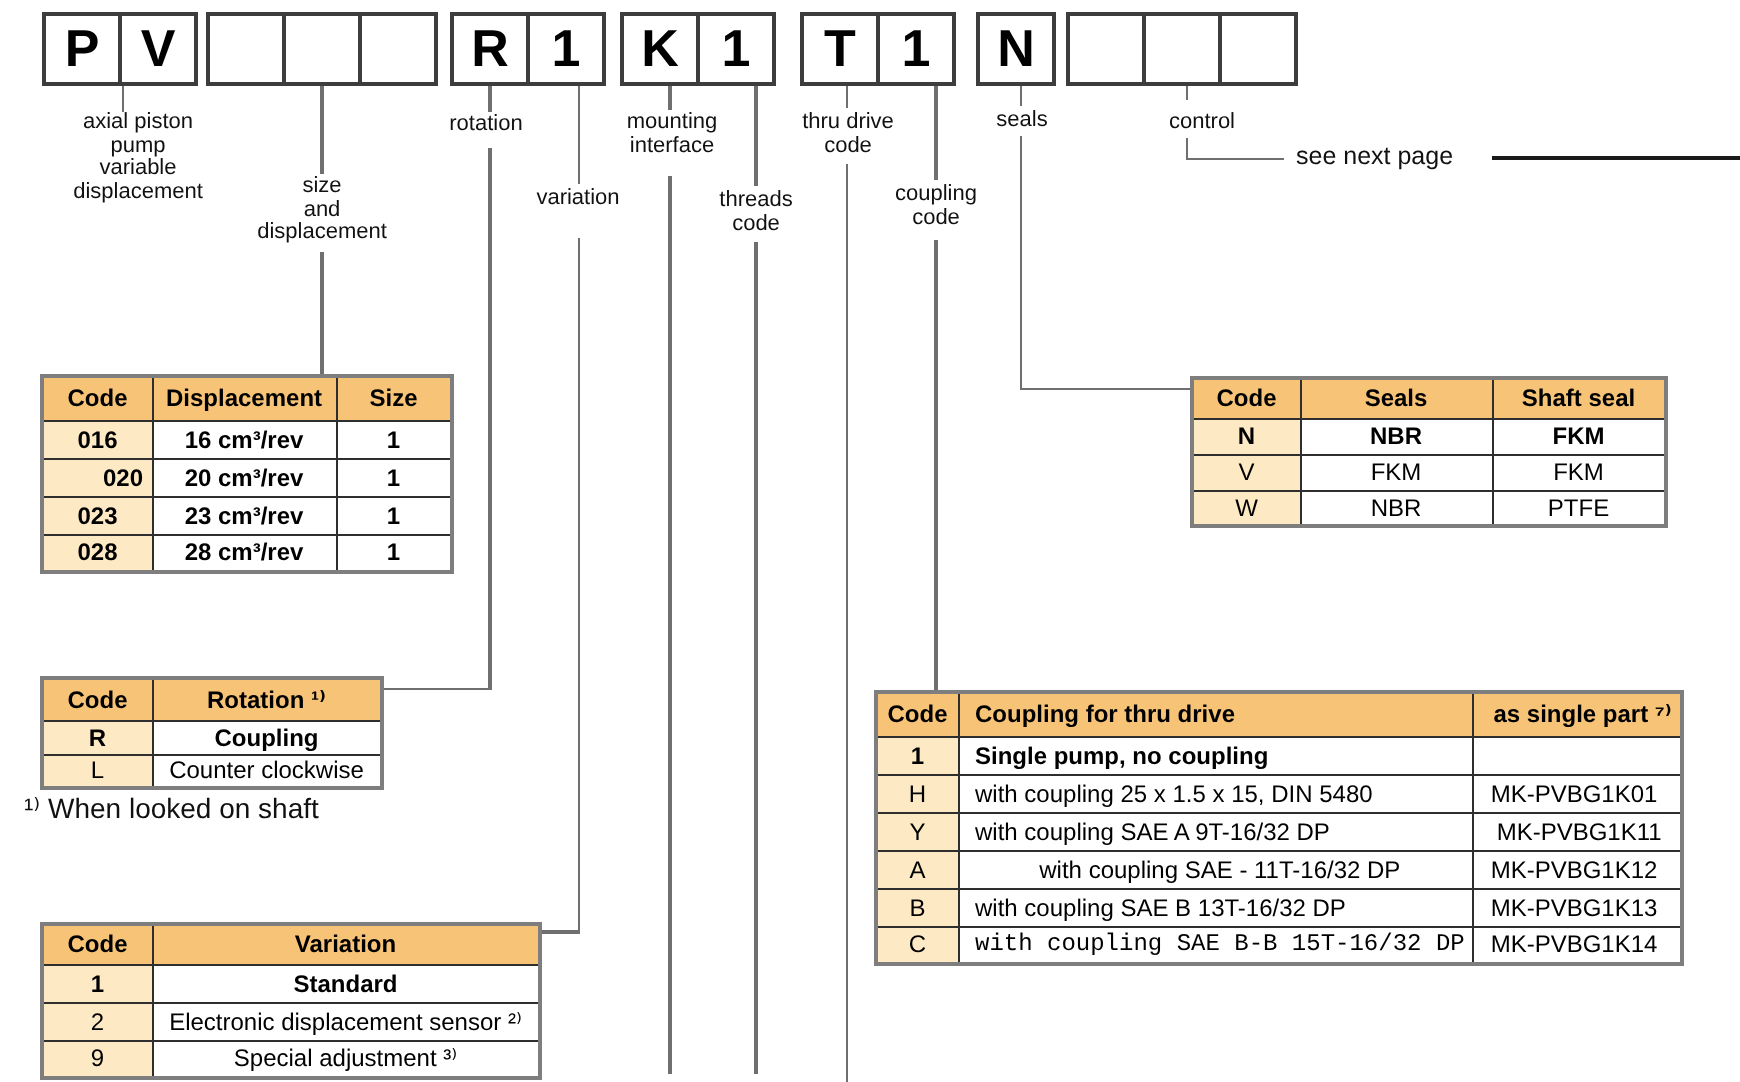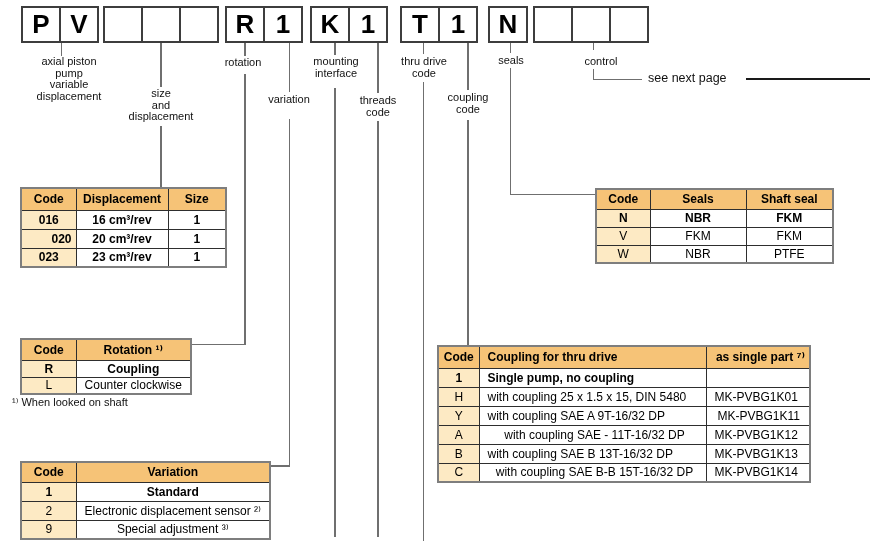--- a/index.html
+++ b/index.html
@@ -14,21 +14,21 @@
   .vline,.hline{position:absolute;background:var(--line-color);}
   .vline{width:1.5px;}
   .hline{height:1.5px;}
   .hline.black{background:#1a1a1a;height:2px;}
   .dlabel{position:absolute;transform:translateX(-50%);text-align:center;font-size:11px;font-weight:normal;line-height:11.5px;white-space:nowrap;color:#111;}
   table.dtable{position:absolute;border-collapse:collapse;border:2px solid #7e7e7e;font-size:12px;background:#fff;table-layout:fixed;}
   .dtable th,.dtable td{border:1px solid #2e2e2e;padding:0 4px;overflow:hidden;white-space:nowrap;}
   .dtable th{background:var(--header-bg);font-weight:bold;}
   .dtable td.code{background:var(--code-bg);}
   .dtable tr.bold td{font-weight:bold;}
-  .footnote{position:absolute;font-size:11px;color:#111;}
+  .footnote{position:absolute;font-size:14px;color:#111;}
   .seenext{position:absolute;font-size:12.5px;color:#111;white-space:nowrap;}
 </style>
 </head>
 <body>
 
 <div class="page" style="--header-bg: #F6C377; --code-bg: #FDEAC4; --line-color: #6f6f6f;">
 
   <div class="cell-group" style="left:21px">
       <div class="code-cell">P</div>
       <div class="code-cell">V</div>
@@ -148,20 +148,25 @@
         <tr class="bold" style="height: 19px;">
           <td class="code" style="text-align: right;">020</td>
           <td style="text-align: center;">20 cm³/rev</td>
           <td style="text-align: center;">1</td>
         </tr>
         <tr class="bold" style="height: 19px;">
           <td class="code" style="text-align: center;">023</td>
           <td style="text-align: center;">23 cm³/rev</td>
           <td style="text-align: center;">1</td>
         </tr>
+        <tr class="bold" style="height: 19px;">
+          <td class="code" style="text-align: center;">028</td>
+          <td style="text-align: center;">28 cm³/rev</td>
+          <td style="text-align: center;">1</td>
+        </tr>
       </tbody>
     </table>
   <table class="dtable" style="left:20px;top:338px">
       <colgroup>
         <col style="width: 55px;">
         <col style="width: 115px;">
       </colgroup>
       <thead>
         <tr style="height: 21px;">
           <th style="text-align: center;">Code</th>
@@ -270,20 +275,20 @@
           <td style="text-align: center; padding-left: 8px;">with coupling SAE - 11T-16/32 DP</td>
           <td style="text-align: left; padding-left: 8px;">MK-PVBG1K12</td>
         </tr>
         <tr style="height: 19px;">
           <td class="code" style="text-align: center;">B</td>
           <td style="text-align: left; padding-left: 8px;">with coupling SAE B 13T-16/32 DP</td>
           <td style="text-align: left; padding-left: 8px;">MK-PVBG1K13</td>
         </tr>
         <tr style="height: 19px;">
           <td class="code" style="text-align: center;">C</td>
-          <td style="text-align: center; padding-left: 8px;">with coupling SAE B-B 15T-16/32 DP</td>
+          <td style="text-align: left; padding-left: 8px; font-family: Liberation Mono, monospace;">with coupling SAE B-B 15T-16/32 DP</td>
           <td style="text-align: left; padding-left: 8px;">MK-PVBG1K14</td>
         </tr>
       </tbody>
     </table>
 
   <div class="footnote" style="left:12px;top:396px">¹⁾ When looked on shaft</div>
 </div>
 
 </body></html>

